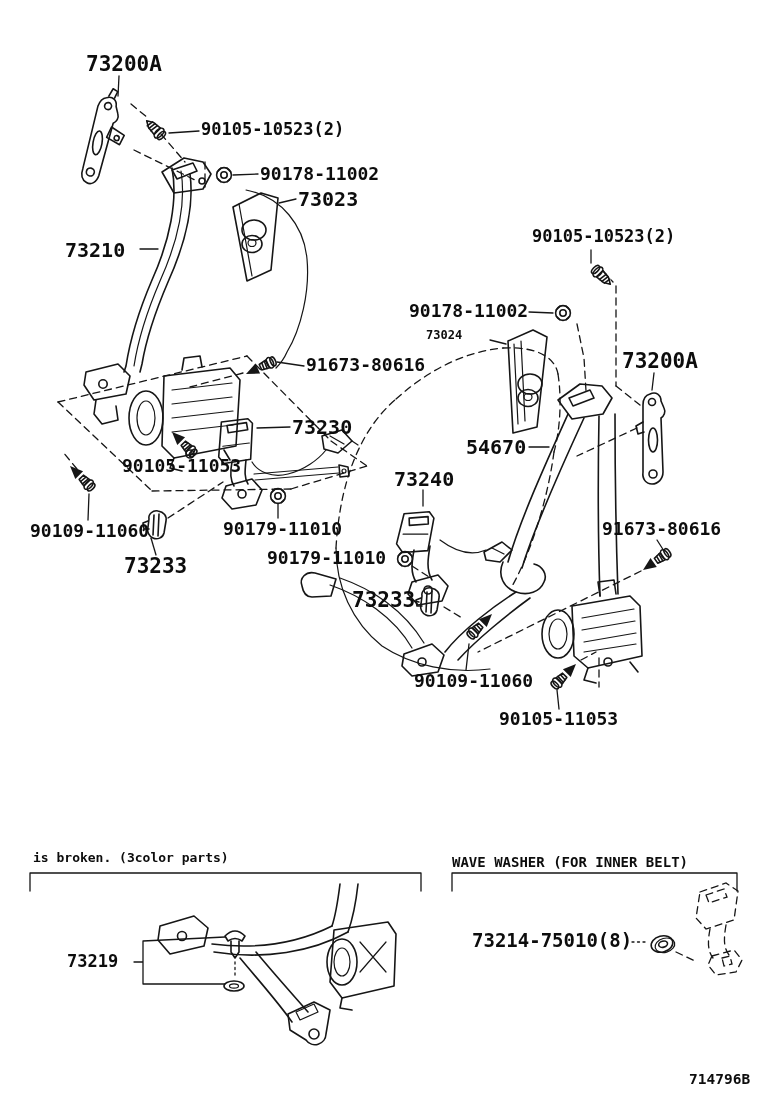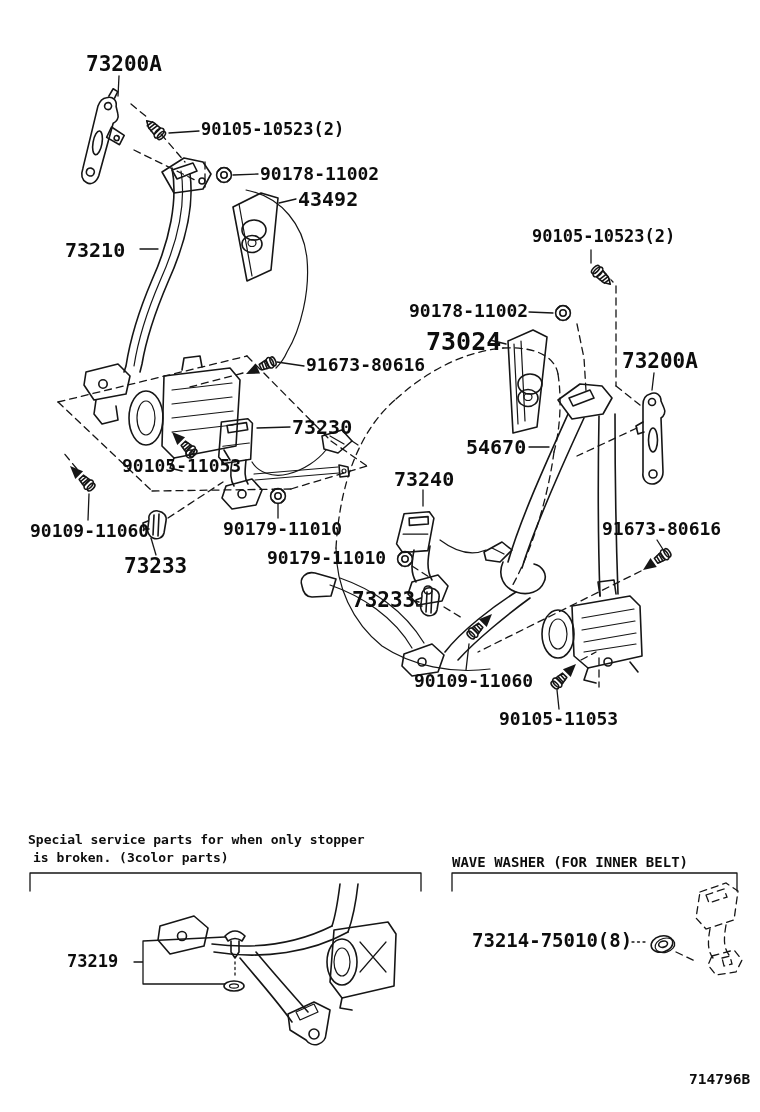--- a/index.html
+++ b/index.html
@@ -306,42 +306,41 @@
       <ellipse class="lnt" cx="2.5" cy="2" rx="10" ry="7"></ellipse>
       <ellipse class="ln" cx="1" cy="0.5" rx="4.5" ry="3"></ellipse>
     </g>
     <path class="dot" d="M632,942 L646,942"></path>
   </g>
 </svg>
 
 <div class="pn" style="left:86px;top:54px;font-size:21px">73200A</div>
 <div class="pn" style="left:201px;top:121px;font-size:17px">90105-10523(2)</div>
 <div class="pn" style="left:260px;top:165px;font-size:18px">90178-11002</div>
-<div class="pn" style="left:298px;top:189px;font-size:20px">43492</div>
+<div class="pn" style="left:298px;top:189px;font-size:20px">73023</div>
 <div class="pn" style="left:65px;top:240px;font-size:20px">73210</div>
 <div class="pn" style="left:306px;top:356px;font-size:18px">91673-80616</div>
 <div class="pn" style="left:292px;top:417px;font-size:20px">73230</div>
 <div class="pn" style="left:122px;top:457px;font-size:18px">90105-11053</div>
 <div class="pn" style="left:30px;top:522px;font-size:18px">90109-11060</div>
 <div class="pn" style="left:223px;top:520px;font-size:18px">90179-11010</div>
 <div class="pn" style="left:124px;top:556px;font-size:21px">73233</div>
 
 <div class="pn" style="left:532px;top:228px;font-size:17px">90105-10523(2)</div>
 <div class="pn" style="left:409px;top:302px;font-size:18px">90178-11002</div>
-<div class="pn" style="left:426px;top:329px;font-size:25px">73024</div>
+<div class="pn" style="left:426px;top:329px;font-size:12px">73024</div>
 <div class="pn" style="left:622px;top:351px;font-size:21px">73200A</div>
 <div class="pn" style="left:466px;top:437px;font-size:20px">54670</div>
 <div class="pn" style="left:394px;top:469px;font-size:20px">73240</div>
 <div class="pn" style="left:602px;top:520px;font-size:18px">91673-80616</div>
 <div class="pn" style="left:267px;top:549px;font-size:18px">90179-11010</div>
 <div class="pn" style="left:352px;top:590px;font-size:21px">73233</div>
 <div class="pn" style="left:414px;top:672px;font-size:18px">90109-11060</div>
 <div class="pn" style="left:499px;top:710px;font-size:18px">90105-11053</div>
 
-<div class="nt" style="left:28px;top:833px;font-size:13px">Special service parts for when only stopper</div>
 <div class="nt" style="left:33px;top:851px;font-size:13px">is broken. (3color parts)</div>
 <div class="nt" style="left:452px;top:855px;font-size:14px">WAVE WASHER (FOR INNER BELT)</div>
 
 <div class="pn" style="left:67px;top:953px;font-size:17px">73219</div>
 <div class="pn" style="left:472px;top:931px;font-size:19px">73214-75010(8)</div>
 
 <div class="nt" style="left:689px;top:1072px;font-size:14.5px">714796B</div>
 
 </div>
 

